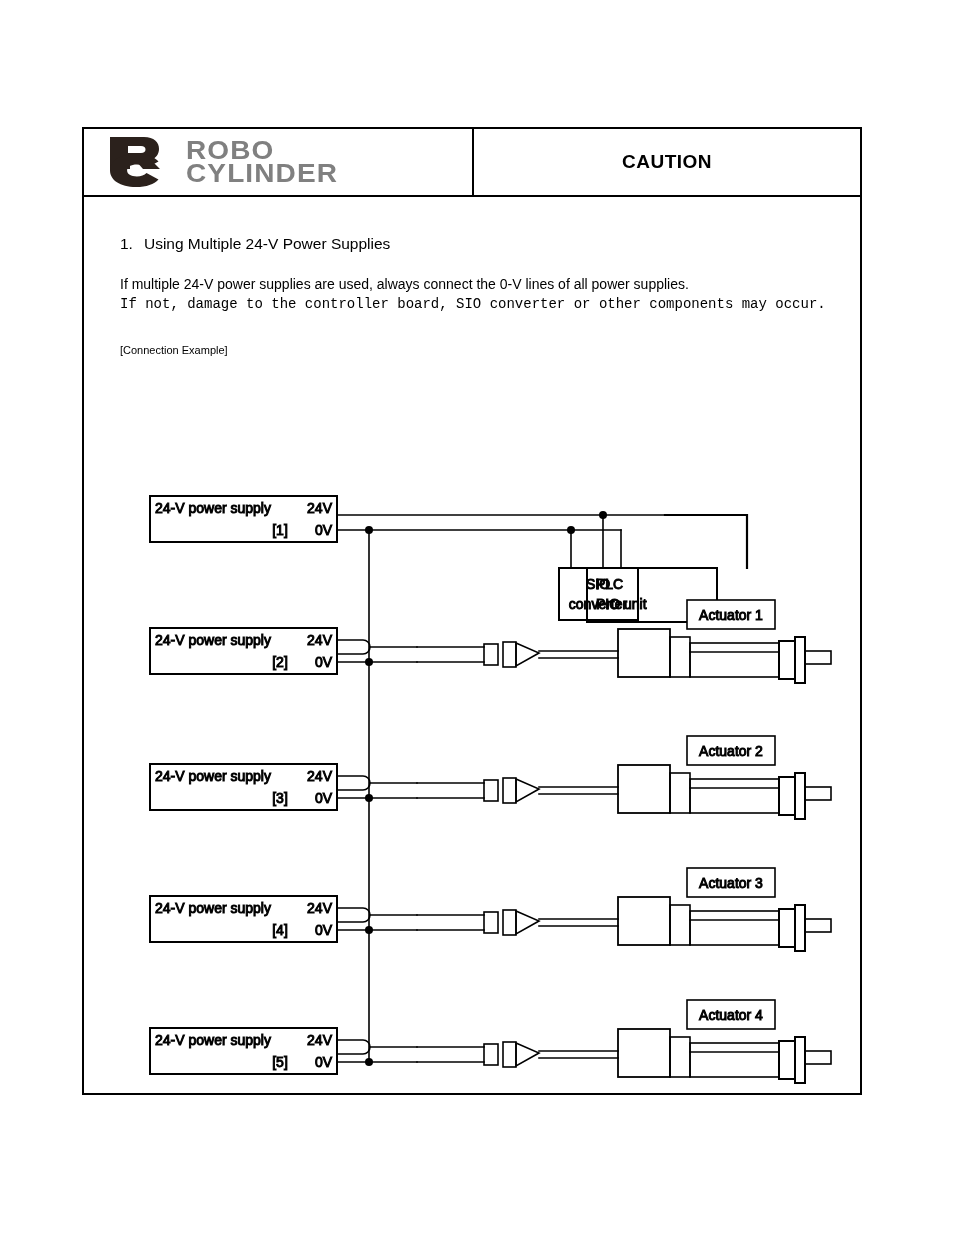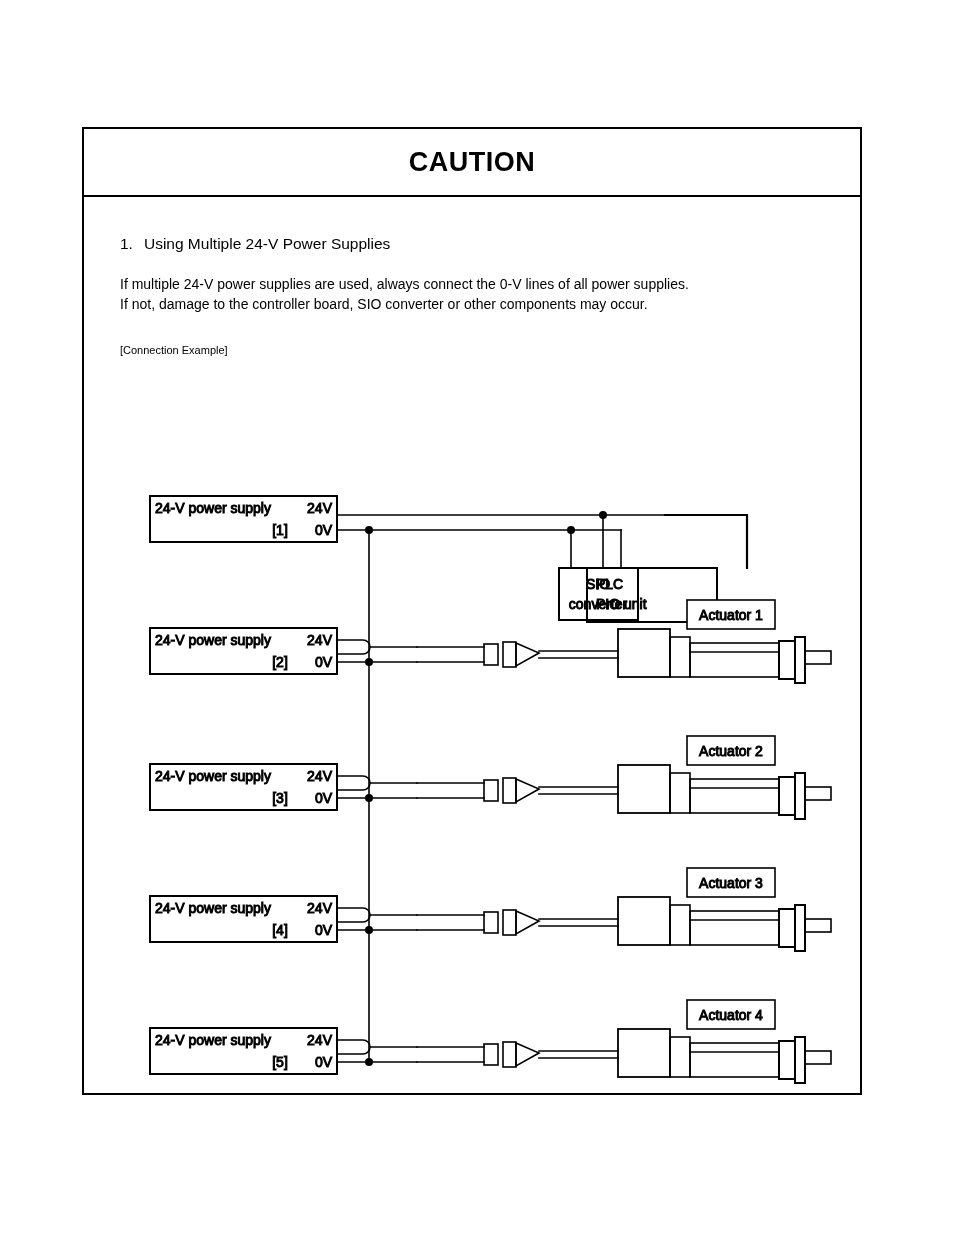--- a/index.html
+++ b/index.html
@@ -35,21 +35,21 @@
     box-sizing:border-box;
     display:flex; align-items:center;
     padding-left:18px;
     position:relative;
   }
   #caution-cell{
     flex:1; height:100%;
     display:flex; align-items:center; justify-content:center;
   }
   #caution-title{
-    font-size:27px; font-weight:bold; letter-spacing:.5px;
+    font-size:19px; font-weight:bold; letter-spacing:.5px;
   }
 
   
   #rc-monogram{
     position:relative; width:74px; height:52px; flex:0 0 auto;
   }
   #rc-monogram svg{display:block;}
 
   
   #wordmark{
@@ -75,21 +75,21 @@
   #section-heading{
     position:absolute; left:36px; top:38px;
     font-size:15.5px; white-space:nowrap;
   }
   #section-heading .num{margin-right:11px;}
   .para-line{
     position:absolute; left:36px;
     font-size:14px; white-space:nowrap;
   }
   #para-l1{top:79px;}
-  #para-l2{top:99px;}
+  #para-l2{top:99px;font-family:Liberation Mono, monospace;}
   #conn-example{
     position:absolute; left:36px; top:147px;
     font-size:11px; white-space:nowrap;
   }
 
   
   #diagram{
     position:absolute; left:0; top:0;
     width:780px; height:898px;margin-top:28px;
   }
@@ -99,20 +99,42 @@
     font-size:14px; fill:#000;
   }
 </style>
 </head>
 <body>
 
 <div id="caution-frame">
 
   <div id="header-band">
 
+    <div id="logo-cell">
+
+      <div id="rc-monogram">
+        <svg width="74" height="52" viewBox="0 0 74 52" xmlns="http://www.w3.org/2000/svg">
+
+          <path d="M6 2 H44 a14 12 0 0 1 0 24 H34 l12 0 v-8 H30 a1 1 0 0 0 0 0 Z" fill="none"></path>
+          <g fill="#2b211c">
+            <path d="M8 1 h34 c10 0 15 5 15 12 c0 5 -3 9 -8 11 l9 9 h-17 l-7 -8 h-6 v8 h-20 Z
+                     M26 10 v7 h13 c3 0 4.5 -1.4 4.5 -3.5 c0 -2.2 -1.5 -3.5 -4.5 -3.5 Z"></path>
+            <path d="M34 18 c-16 0 -26 7 -26 16.5 c0 9.5 10 16.5 26 16.5 c10.5 0 18 -2.6 22.5 -7.5
+                     l-12 -6.5 c-2.2 2.3 -5.4 3.4 -9.6 3.4 c-6 0 -9.8 -2.3 -9.8 -5.9 c0 -3.6 3.8 -5.9 9.8 -5.9
+                     c4.2 0 7.4 1.1 9.6 3.4 l12 -6.5 c-4.5 -4.9 -12 -7.5 -22.5 -7.5 Z"></path>
+          </g>
+        </svg>
+      </div>
+
+      <div id="wordmark">
+        <div class="wm-line">ROBO</div>
+        <div class="wm-line two">CYLINDER</div>
+      </div>
+
+    </div>
 
     <div id="caution-cell">
       <div id="caution-title">CAUTION</div>
     </div>
 
   </div>
 
   <div id="body-region">
 
     <div id="section-heading">

